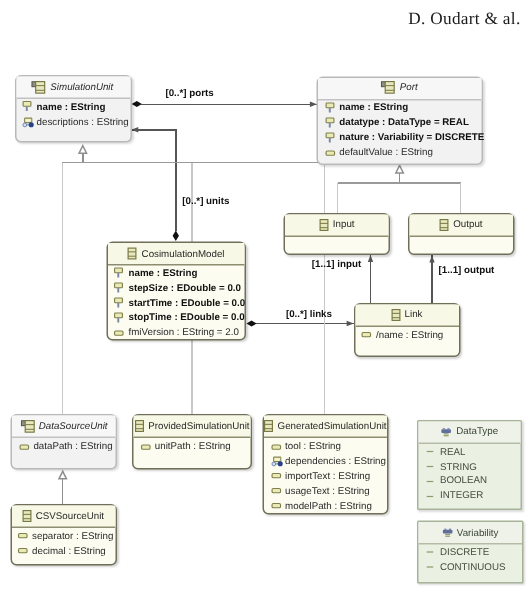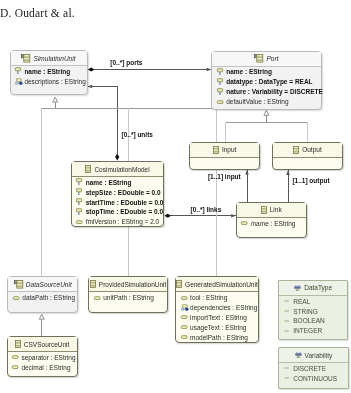--- a/index.html
+++ b/index.html
@@ -1,19 +1,19 @@
 <!DOCTYPE html>
 <html><head>
 <meta charset="utf-8">
 <style>
   html,body{margin:0;padding:0;}
   body{width:351px;height:393px;background:#ffffff;position:relative;overflow:hidden;
        font-family:"Liberation Sans",sans-serif;}
   #page{position:absolute;left:0;top:0;width:351px;height:393px;transform:translateZ(0);}
-  .hdr{position:absolute;left:0;top:7px;width:347px;text-align:left;
+  .hdr{position:absolute;left:0;top:7px;width:347px;text-align:right;
        font-family:"Liberation Serif",serif;font-size:11.5px;color:#1a1a1a;letter-spacing:.2px;}
   svg.wires{position:absolute;left:0;top:0;width:351px;height:393px;pointer-events:none;}
 
   .cls{position:absolute;box-sizing:border-box;border-radius:4px;overflow:visible;}
   .cls .hd{position:relative;display:flex;align-items:center;justify-content:center;
        gap:3px;height:14.9px;box-sizing:border-box;}
   .cls .nm{font-size:6.5px;color:#2a2a2a;white-space:nowrap;line-height:7px;}
   .cls .bd{position:relative;padding:0.4px 0 0 4.4px;}
   .row{display:flex;align-items:center;height:9.9px;white-space:nowrap;}
   .icw{flex:0 0 auto;width:9.5px;display:flex;align-items:center;justify-content:flex-start;}

